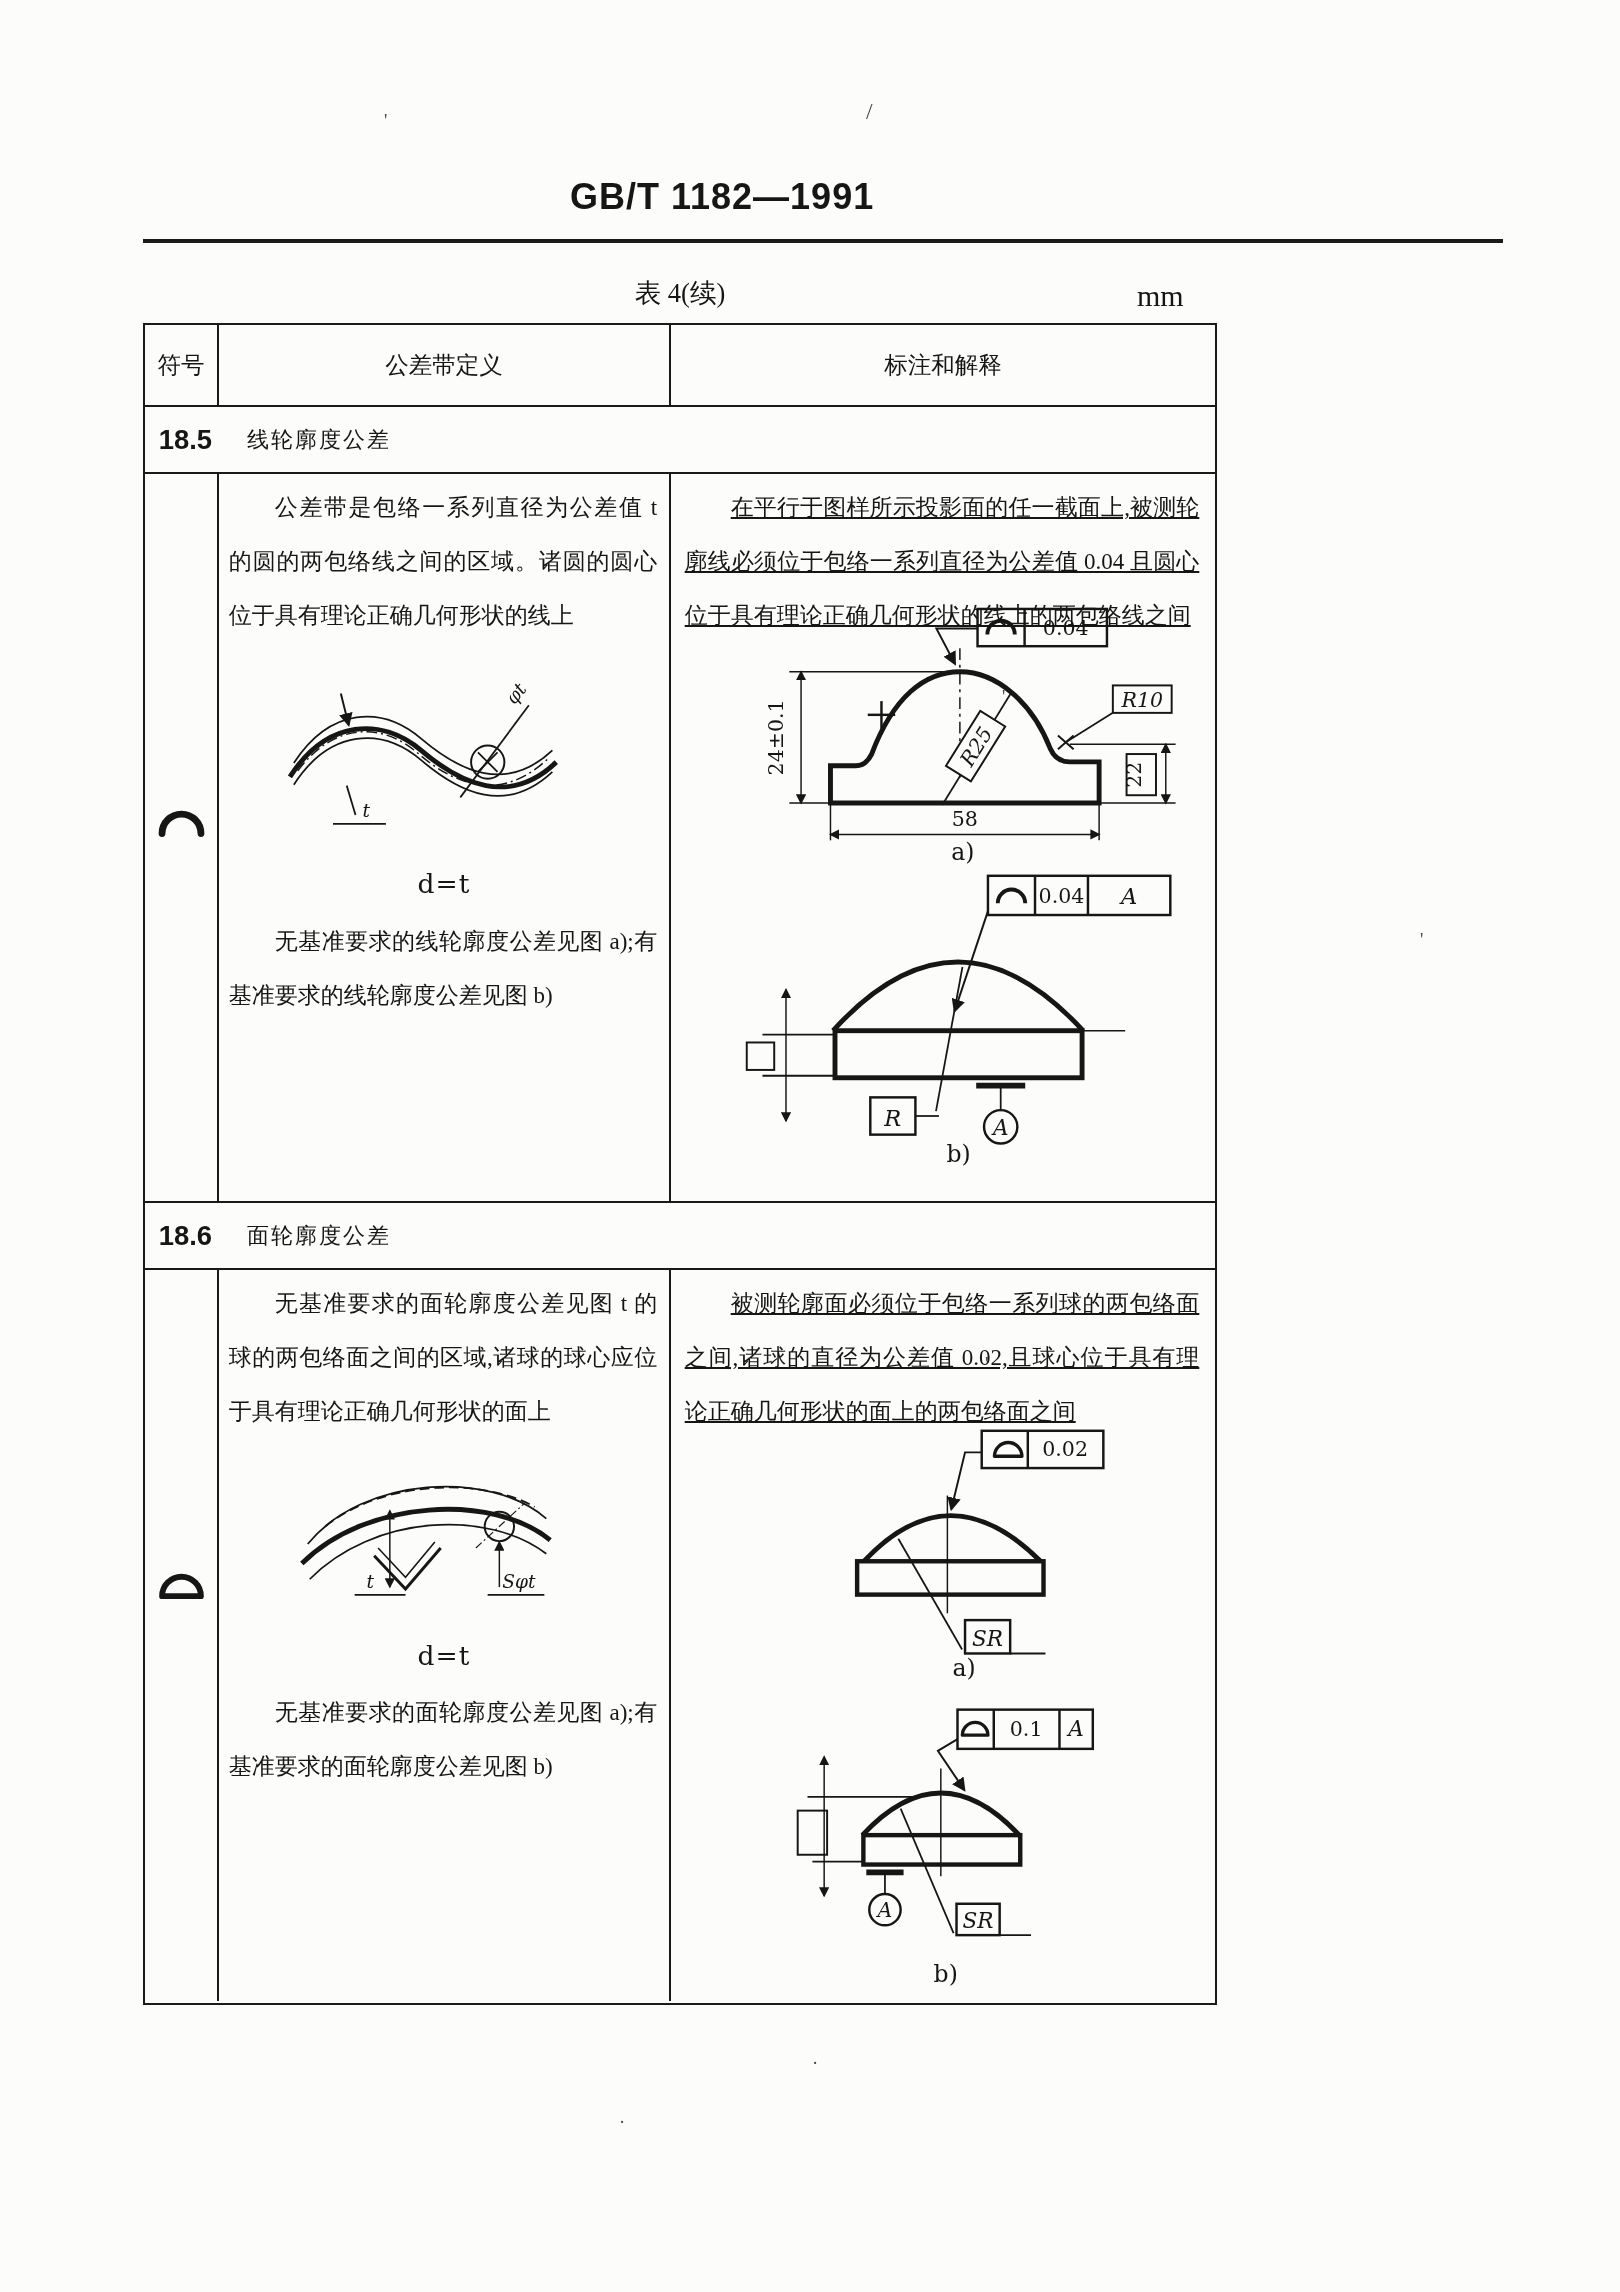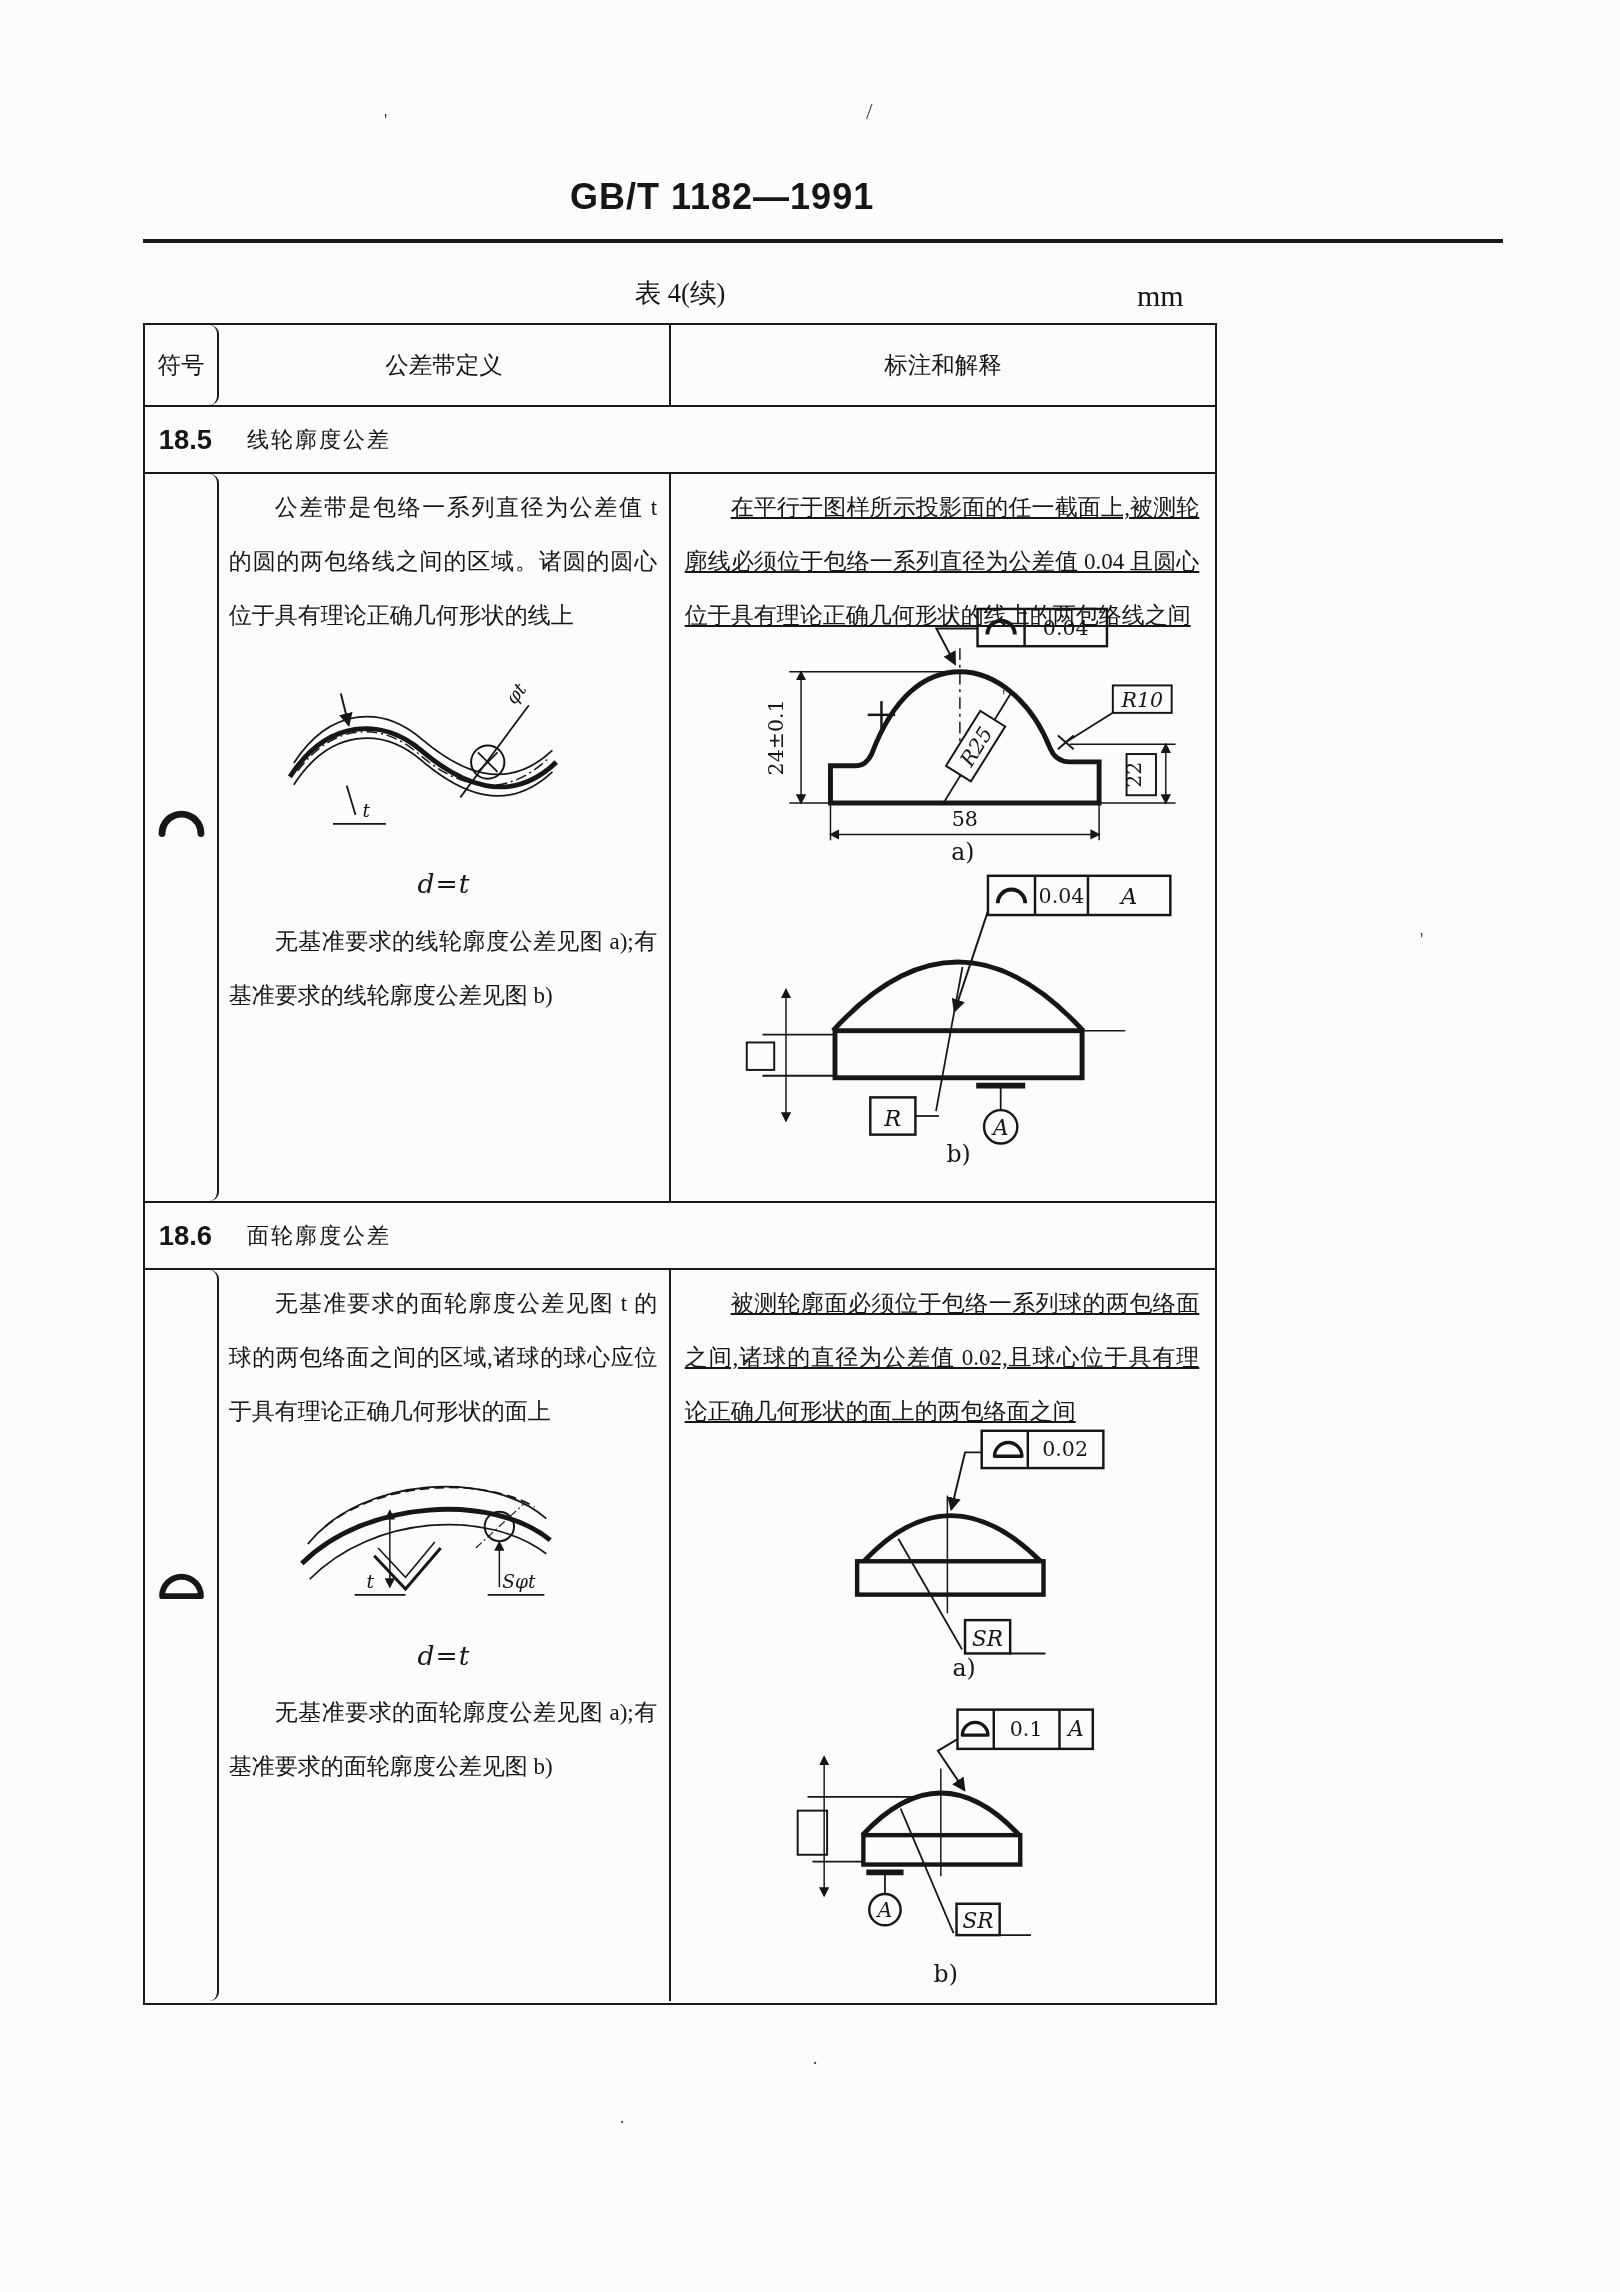--- a/index.html
+++ b/index.html
@@ -9,31 +9,31 @@
         font-weight:bold;font-size:36px;letter-spacing:1px;}
   .rule{position:absolute;left:143px;top:239px;width:1360px;height:3.9px;background:#1a1a1a;}
   .tbl-caption{position:absolute;left:143px;top:275px;width:1074px;text-align:center;font-size:26.5px;}
   .unit{position:absolute;left:1137px;top:279px;font-size:30px;font-family:Liberation Serif, serif;}
   .tbl{position:absolute;left:143px;top:323px;width:1074px;height:1682px;border:2.9px solid #1a1a1a;box-sizing:border-box;}
   .row{display:flex;box-sizing:border-box;}
   .row-header{height:82px;border-bottom:2px solid #1a1a1a;}
   .row-section{height:67px;border-bottom:2px solid #1a1a1a;align-items:center;}
   .row-c1{height:729px;border-bottom:2px solid #1a1a1a;}
   .row-c2{height:731px;}
-  .c1{width:74px;border-right:2px solid #1a1a1a;box-sizing:border-box;display:flex;align-items:center;justify-content:center;border-radius:9px;}
+  .c1{width:74px;border-right:2px solid #1a1a1a;box-sizing:border-box;display:flex;align-items:center;justify-content:center;}
   .c2{width:452px;border-right:2px solid #1a1a1a;box-sizing:border-box;position:relative;}
   .c3{flex:1;position:relative;}
   .hd{display:flex;align-items:center;justify-content:center;font-size:23.5px;}
   .sec-num{font-family:"Liberation Sans","DejaVu Sans",sans-serif;font-weight:bold;font-size:27.4px;margin-left:13.7px;}
   .sec-title{font-weight:normal;font-size:22px;margin-left:35px;letter-spacing:2px;}
   .para{font-size:23px;line-height:54px;text-indent:2em;text-align:justify;}
   .c2 .para{margin:6.9px 11.8px 0 9.8px;}
   .c3 .para{margin:6.9px 15.7px 0 13.7px;text-decoration:underline;}
   .formula{position:absolute;width:100%;text-align:center;font-family:"DejaVu Serif",serif;
-        font-style:italic;font-size:26.5px;letter-spacing:1px;}
+        font-size:26.5px;letter-spacing:1px;}
   .note{position:absolute;left:0;right:0;}
   .figwrap{position:absolute;}
   svg{display:block;overflow:visible;}
   svg text{fill:#161616;}
   .dimtxt{font-family:"DejaVu Serif",serif;font-size:21px;}
   .ital{font-family:"DejaVu Serif",serif;font-style:italic;}
   .figcap{font-family:"DejaVu Serif",serif;font-size:24px;}
   .mark{position:absolute;color:#4a4a4a;font-size:18.6px;}
 </style>
 </head>

